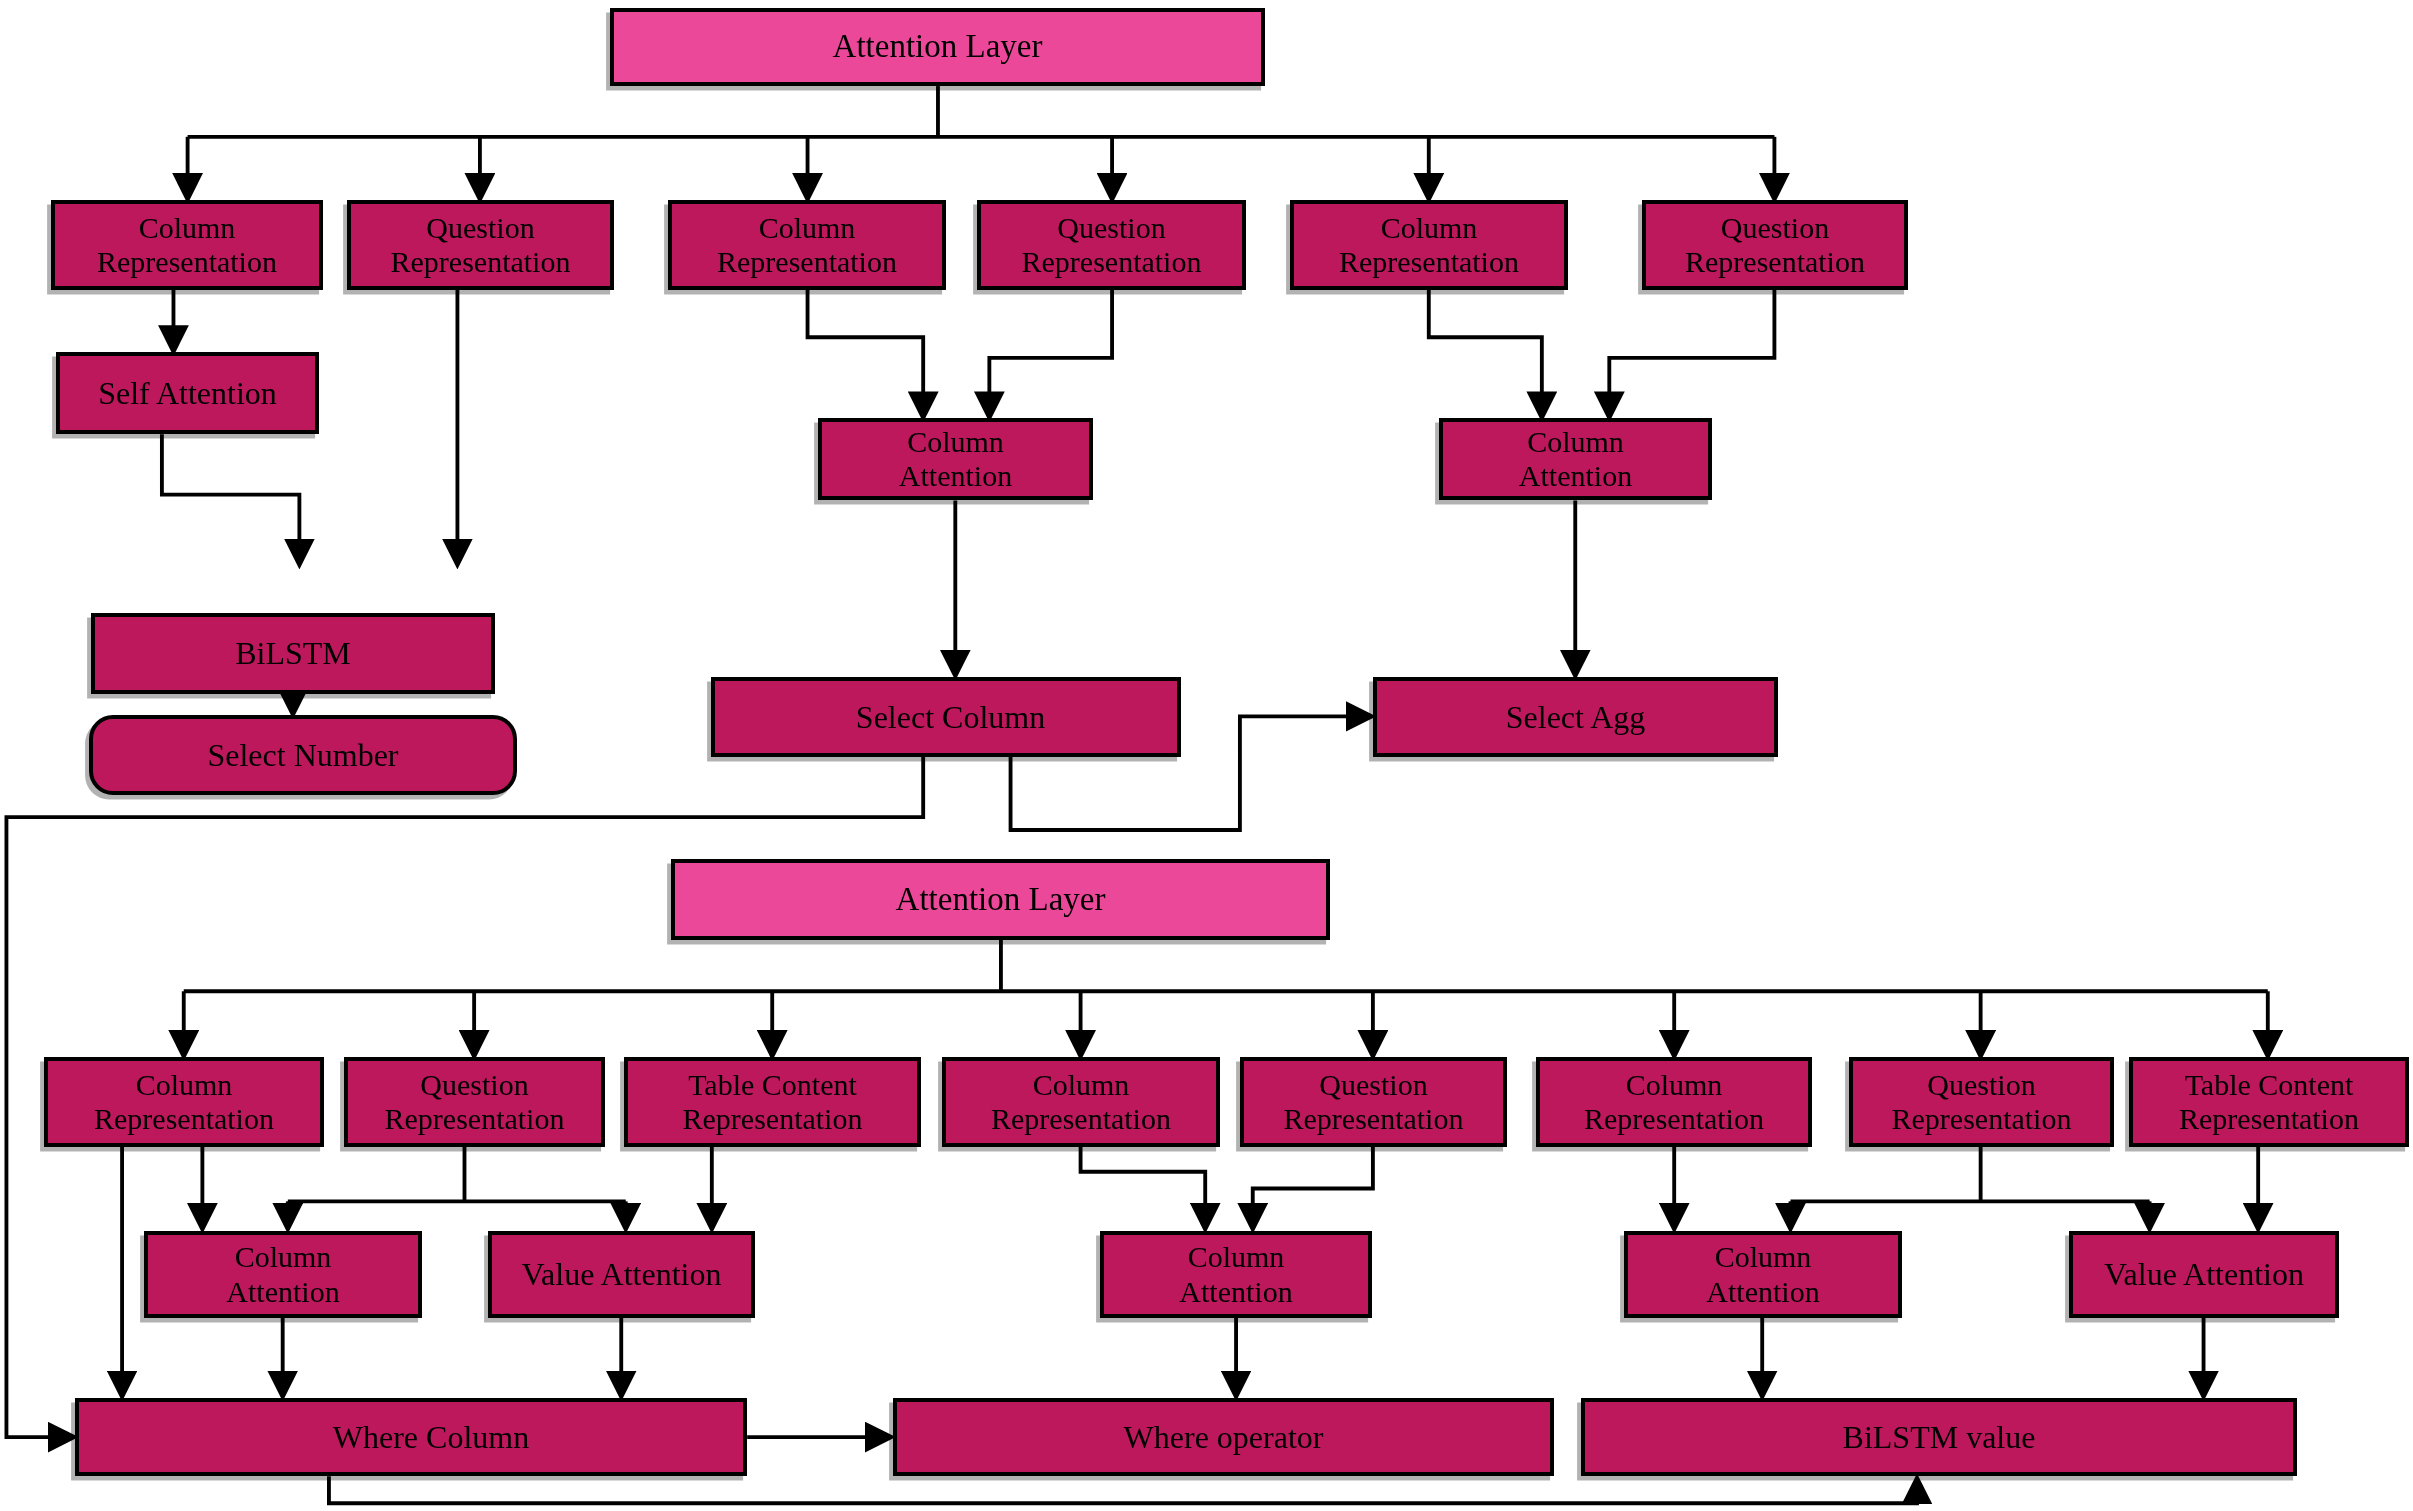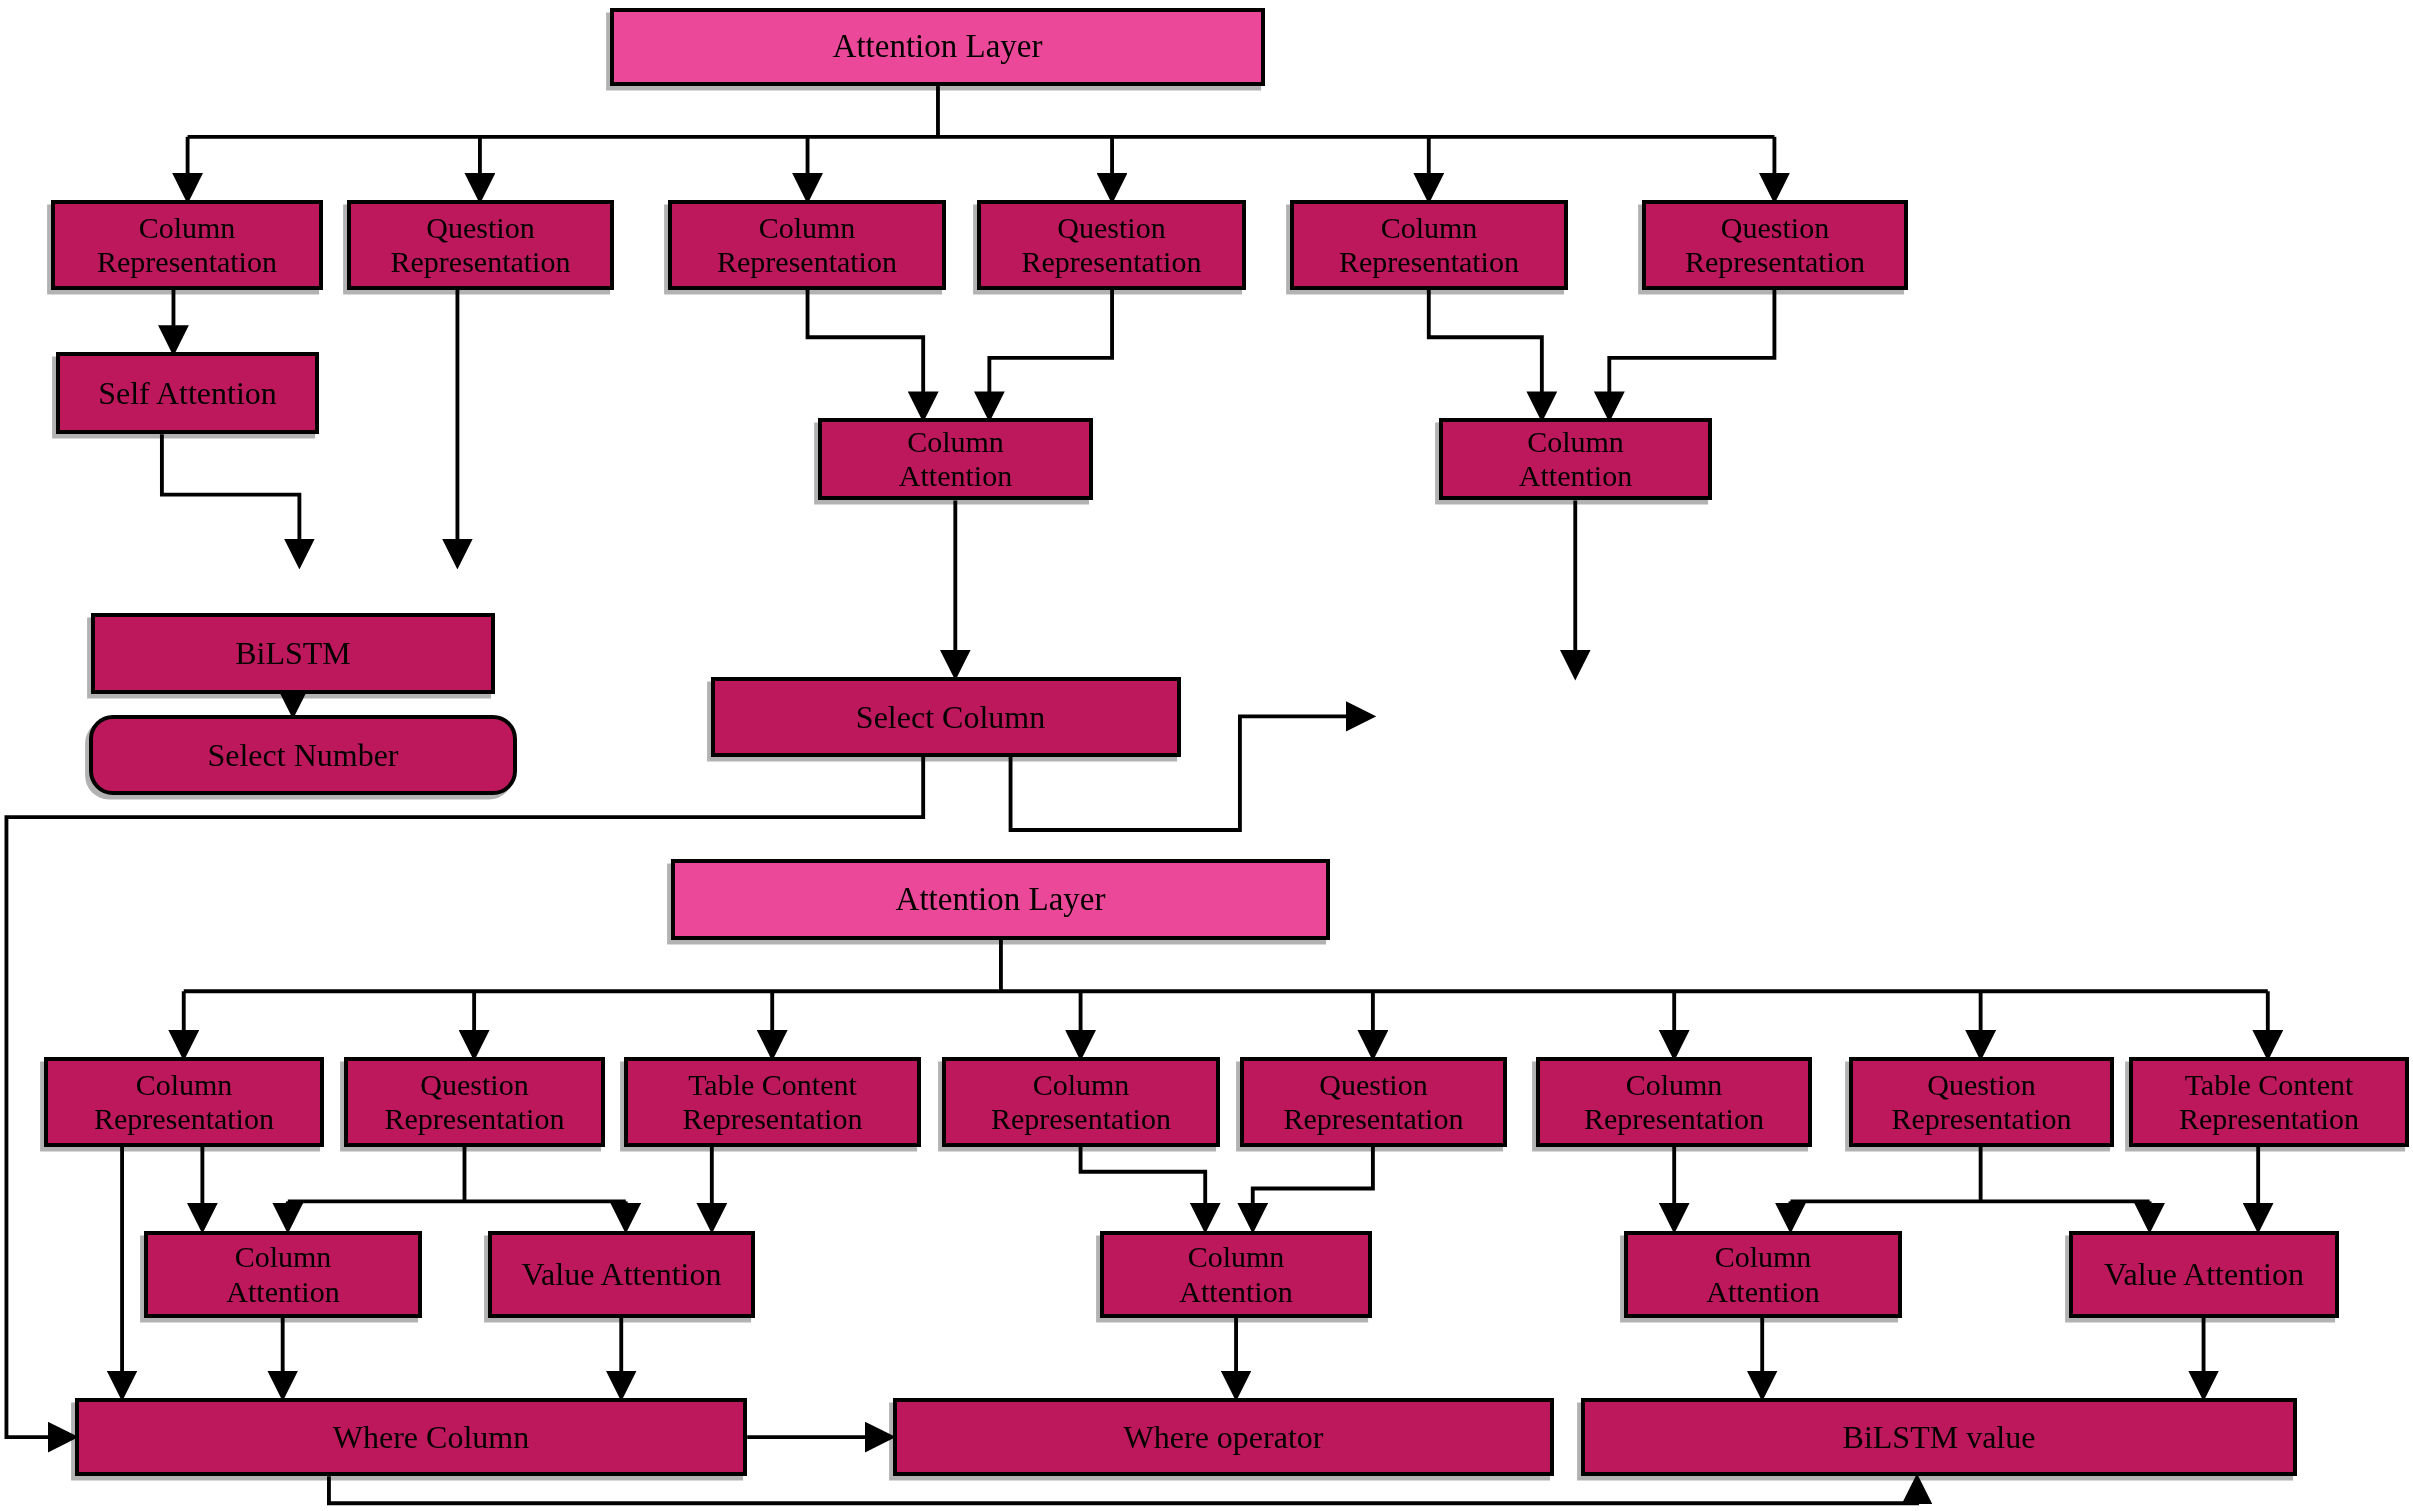--- a/index.html
+++ b/index.html
@@ -142,20 +142,21 @@
 
   <div class="node big" style="left:56px;   top:352px; width:263px; height:82px;text-align:right;">Self Attention</div>
   <div class="node" style="left:818px; top:418px; width:275px; height:82px;">Column
 Attention</div>
   <div class="node" style="left:1439px; top:418px; width:273px; height:82px;">Column
 Attention</div>
 
   <div class="node big" style="left:91px; top:565px;  width:404px; height:81px;margin-top:48px;">BiLSTM</div>
   <div class="node big" style="left:89px; top:715px; width:428px; height:80px;border-radius:24px;">Select Number</div>
   <div class="node big" style="left:711px; top:677px; width:470px; height:80px;padding-left:9px;">Select Column</div>
+  <div class="node big" style="left:1373px; top:677px; width:405px; height:80px;">Select Agg</div>
 
   <div class="node hl" style="left:671px; top:859px; width:659px; height:81px;">Attention Layer</div>
 
   <div class="node" style="left:44px;   top:1057px; width:280px; height:90px;">Column
 Representation</div>
   <div class="node" style="left:344px;  top:1057px; width:261px; height:90px;">Question
 Representation</div>
   <div class="node" style="left:624px;  top:1057px; width:297px; height:90px;">Table Content
 Representation</div>
   <div class="node" style="left:942px; top:1057px; width:278px; height:90px;">Column

